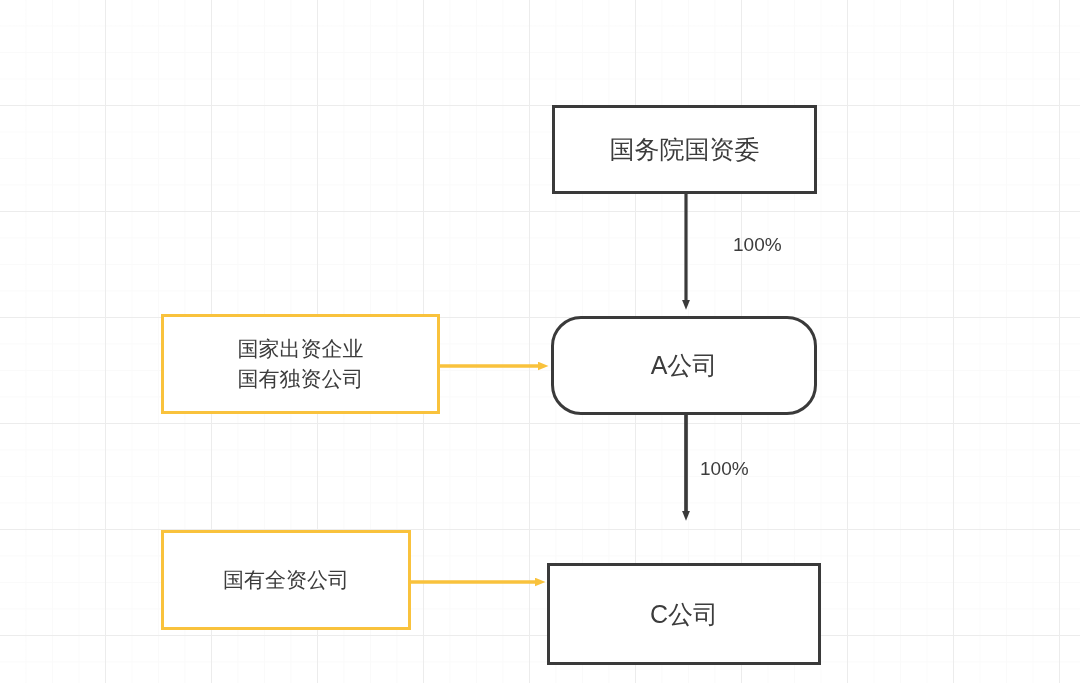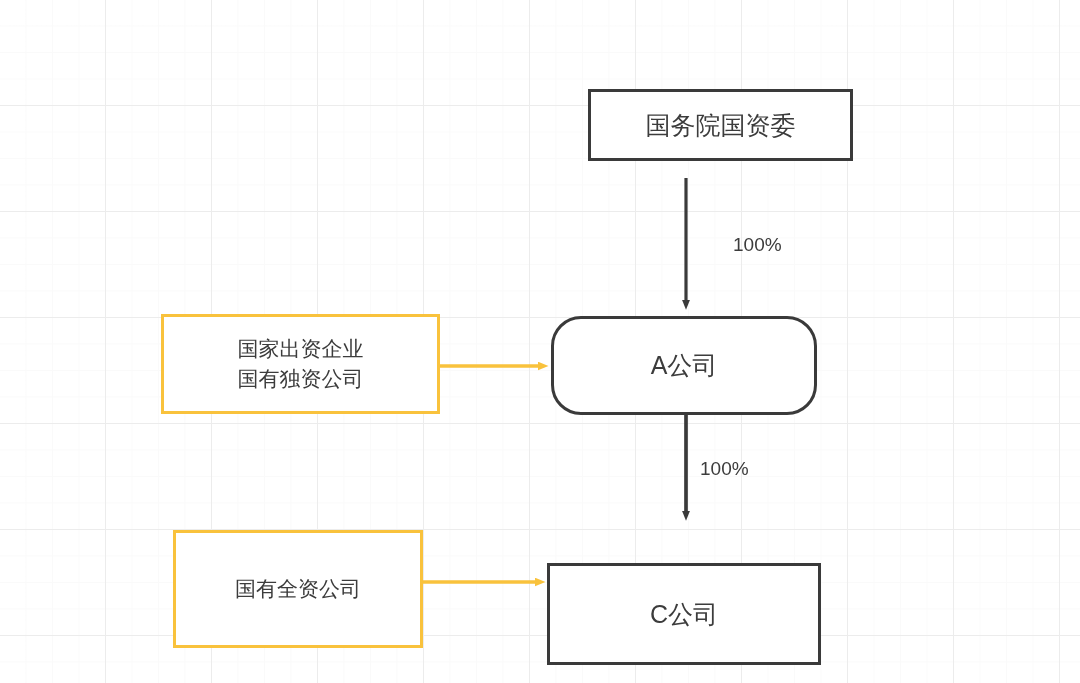--- a/index.html
+++ b/index.html
@@ -89,28 +89,28 @@
     <line x1="686" y1="178" x2="686" y2="305" stroke="#3a3a3a" stroke-width="3.2" marker-end="url(#arrow-dark)"></line>
 
     <line x1="686" y1="415" x2="686" y2="516" stroke="#3a3a3a" stroke-width="3.2" marker-end="url(#arrow-amber-placeholder)"></line>
     <line x1="686" y1="415" x2="686" y2="516" stroke="#3a3a3a" stroke-width="3.2" marker-end="url(#arrow-dark)"></line>
 
     <line x1="411" y1="366" x2="543" y2="366" stroke="#f9c23c" stroke-width="3.4" marker-end="url(#arrow-amber)"></line>
 
     <line x1="411" y1="582" x2="540" y2="582" stroke="#f9c23c" stroke-width="3.4" marker-end="url(#arrow-amber)"></line>
   </svg>
 
-  <div class="node dark" style="left:552px; top:89px; width:265px; height:72px;margin-left:36px;">国务院国资委</div>
+  <div class="node dark" style="left:552px; top:105px; width:265px; height:89px;">国务院国资委</div>
 
   <div class="node dark" style="left:551px; top:316px; width:266px; height:99px;border-radius:30px;">A公司</div>
 
   <div class="node dark" style="left:547px; top:526px; width:274px; height:102px;margin-top:37px;">C公司</div>
 
   <div class="node amber" style="left:161px; top:314px; width:279px; height:100px;">国家出资企业
 国有独资公司</div>
 
-  <div class="node amber" style="left:161px; top:530px; width:250px; height:118px;margin-left:12px;">国有全资公司</div>
+  <div class="node amber" style="left:161px; top:530px; width:250px; height:100px;">国有全资公司</div>
 
   <div class="edge-label" style="left:733px; top:234px;">100%</div>
 
   <div class="edge-label" style="left:700px; top:458px;">100%</div>
 
 </div>
 
 </body></html>

